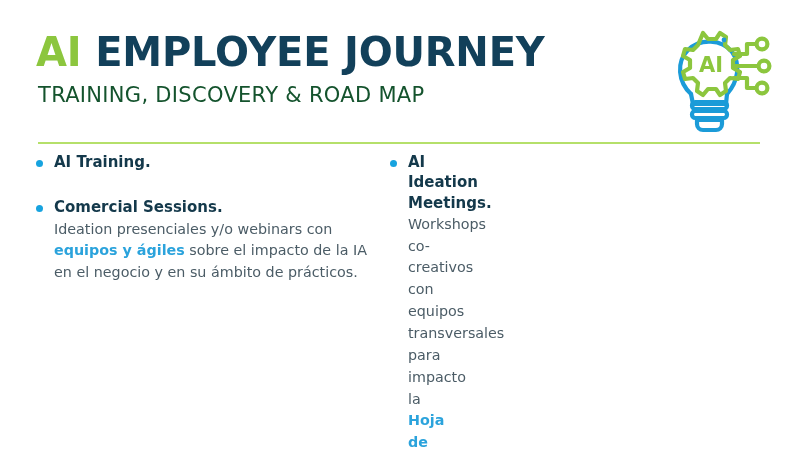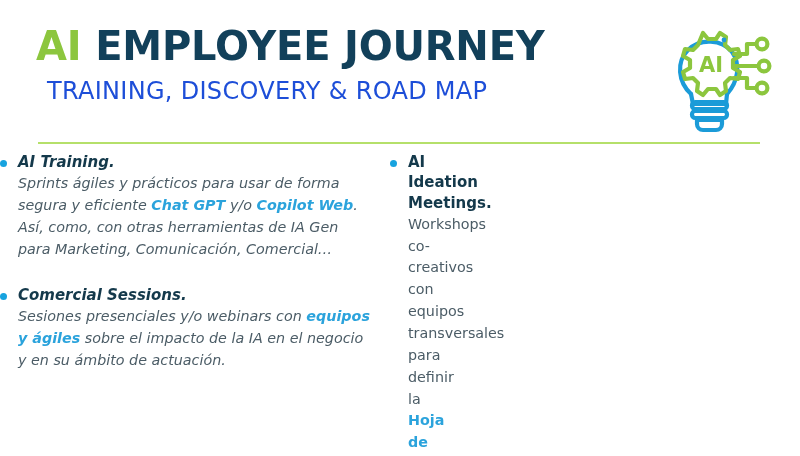--- a/index.html
+++ b/index.html
@@ -20,21 +20,21 @@
     width: 800px;
     height: 456px;
     background: #ffffff;
     box-sizing: border-box;
   }
 
   
   .header {
     position: absolute;
     left: 36px;
-    top: 26px;
+    top: 32px;
     width: 620px;
   }
 
   .title {
     font-family: "DejaVu Sans", "Liberation Sans", sans-serif;
     font-size: 40px;
     font-weight: bold;
     line-height: 1.02;
     letter-spacing: -0.2px;
     color: #12405A;
@@ -42,26 +42,26 @@
     white-space: nowrap;
   }
   .title .ai-mark {
     color: #8CC63E;
   }
   .title .rest {
     color: #12405A;
   }
 
   .subtitle {
-    margin: 10px 0 0 11px;
-    font-family: "DejaVu Sans", "Liberation Sans", sans-serif;
-    font-size: 24px;
+    margin: 10px 0 0 2px;
+    font-family: "DejaVu Sans", "Liberation Sans", sans-serif;
+    font-size: 21px;
     font-weight: normal;
     letter-spacing: 0.3px;
-    color: #1d4ed8;
+    color: #14532d;
     white-space: nowrap;
   }
 
   .divider {
     position: absolute;
     left: 38px;
     top: 142px;
     width: 722px;
     height: 2px;
     background: #B5E06A;
@@ -84,22 +84,22 @@
     top: 152px;
     width: 800px;
     display: flex;
     align-items: flex-start;
   }
   .col {
     box-sizing: border-box;
   }
   .col-left {
     width: 380px;
+    padding-left: 36px;
     padding-right: 8px;
-    font-style: italic;
   }
   .col-right {
     width: 420px;
     padding-left: 390px;
     padding-right: 24px;
     margin-left: -380px;
   }
 
   .bullet-item {
     display: flex;
@@ -194,41 +194,40 @@
   </div>
 
   <div class="columns">
 
     <div class="col col-left">
 
       <div class="bullet-item">
         <span class="bullet-dot"></span>
         <div class="bullet-body">
           <div class="bullet-heading">AI Training.</div>
-          <p class="bullet-text"><span>Sprints ágiles y prácticos para usar de forma segura y eficiente </span><span class="hl">Chat GPT</span><span> y/o </span><span class="hl">Copilot Web</span><span>. Así, como, con otras herramientas de IA Gen para Marketing, Comunicación, Comercial…</span></p>
         </div>
       </div>
 
       <div class="bullet-item">
         <span class="bullet-dot"></span>
         <div class="bullet-body">
           <div class="bullet-heading">Comercial Sessions.</div>
-          <p class="bullet-text"><span>Sesiones presenciales y/o webinars con </span><span class="hl">equipos y ágiles</span><span> sobre el impacto de la IA en el negocio y en su ámbito de actuación.</span></p>
+          <p class="bullet-text"><span>Ideation presenciales y/o webinars con </span><span class="hl">equipos y ágiles</span><span> sobre el impacto de la IA en el negocio y en su ámbito de prácticos.</span></p>
         </div>
       </div>
 
     </div>
 
     <div class="col col-right">
 
       <div class="bullet-item">
         <span class="bullet-dot"></span>
         <div class="bullet-body">
           <div class="bullet-heading">AI Ideation Meetings.</div>
-          <p class="bullet-text"><span>Workshops co-creativos con equipos transversales para definir la </span><span class="hl">Hoja de Ruta de IA</span></p>
+          <p class="bullet-text"><span>Workshops co-creativos con equipos transversales para impacto la </span><span class="hl">Hoja de Ruta de IA</span></p>
         </div>
       </div>
 
     </div>
 
   </div>
 
 </div>
 
 </body></html>

